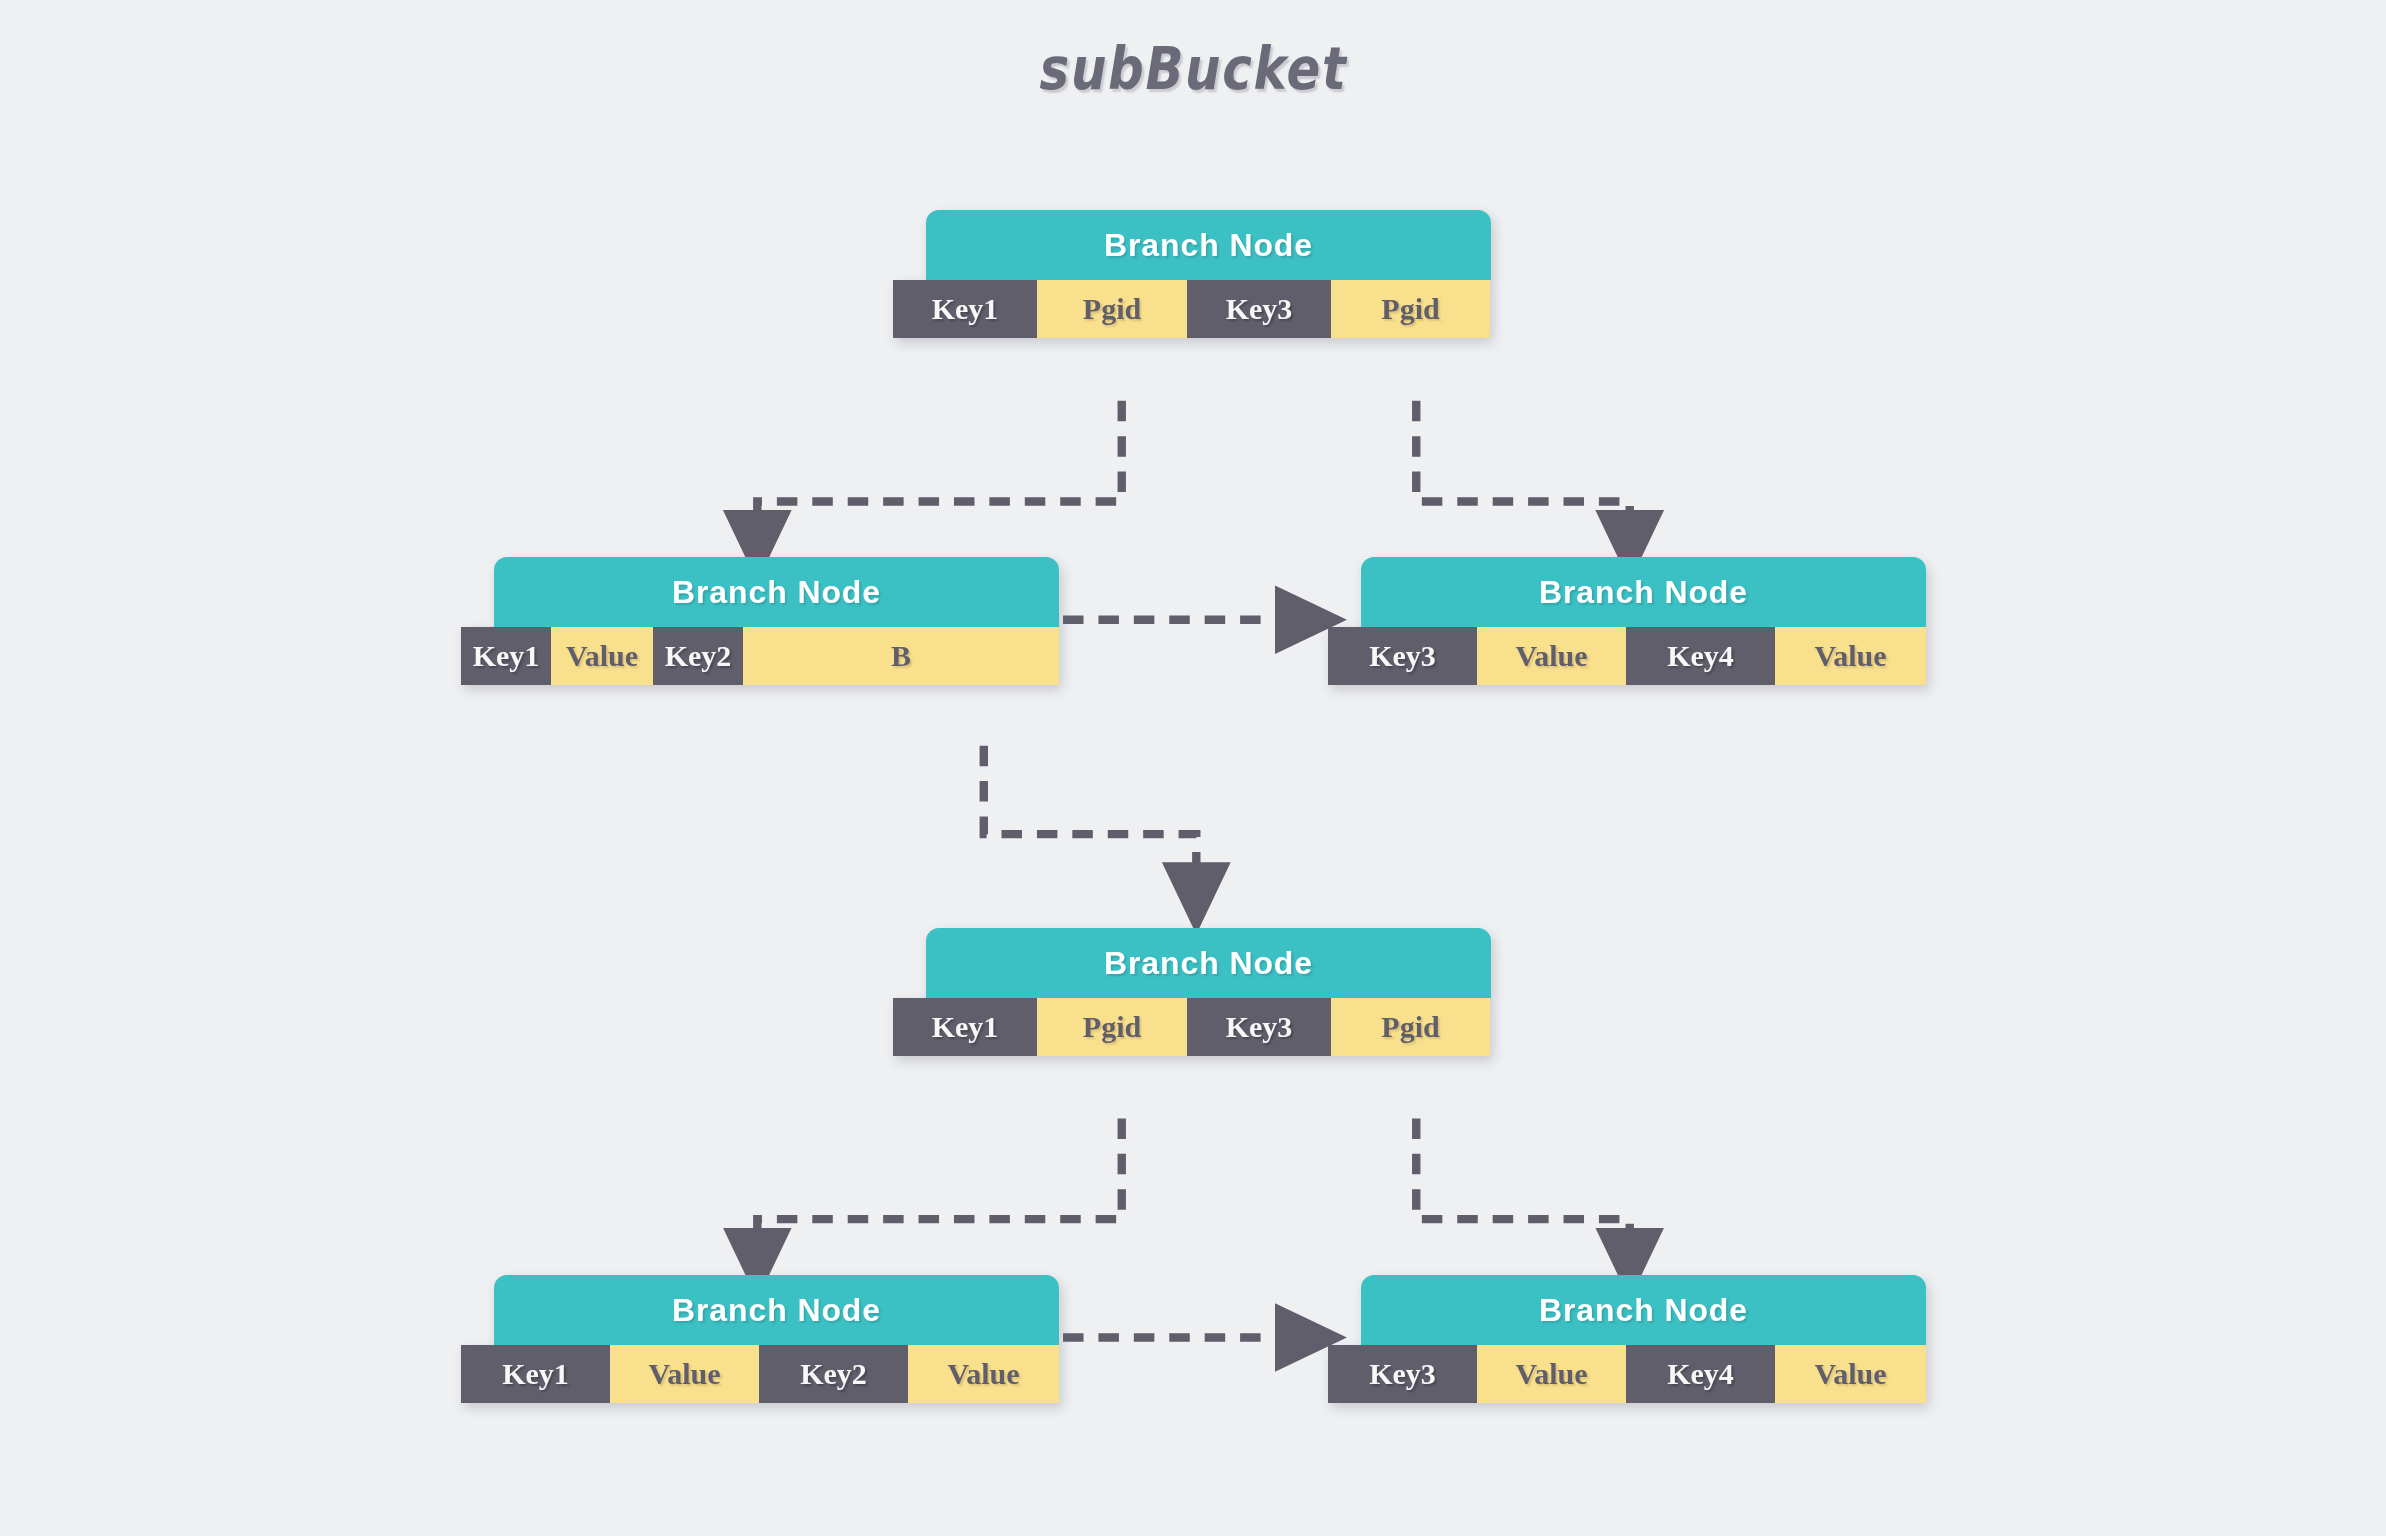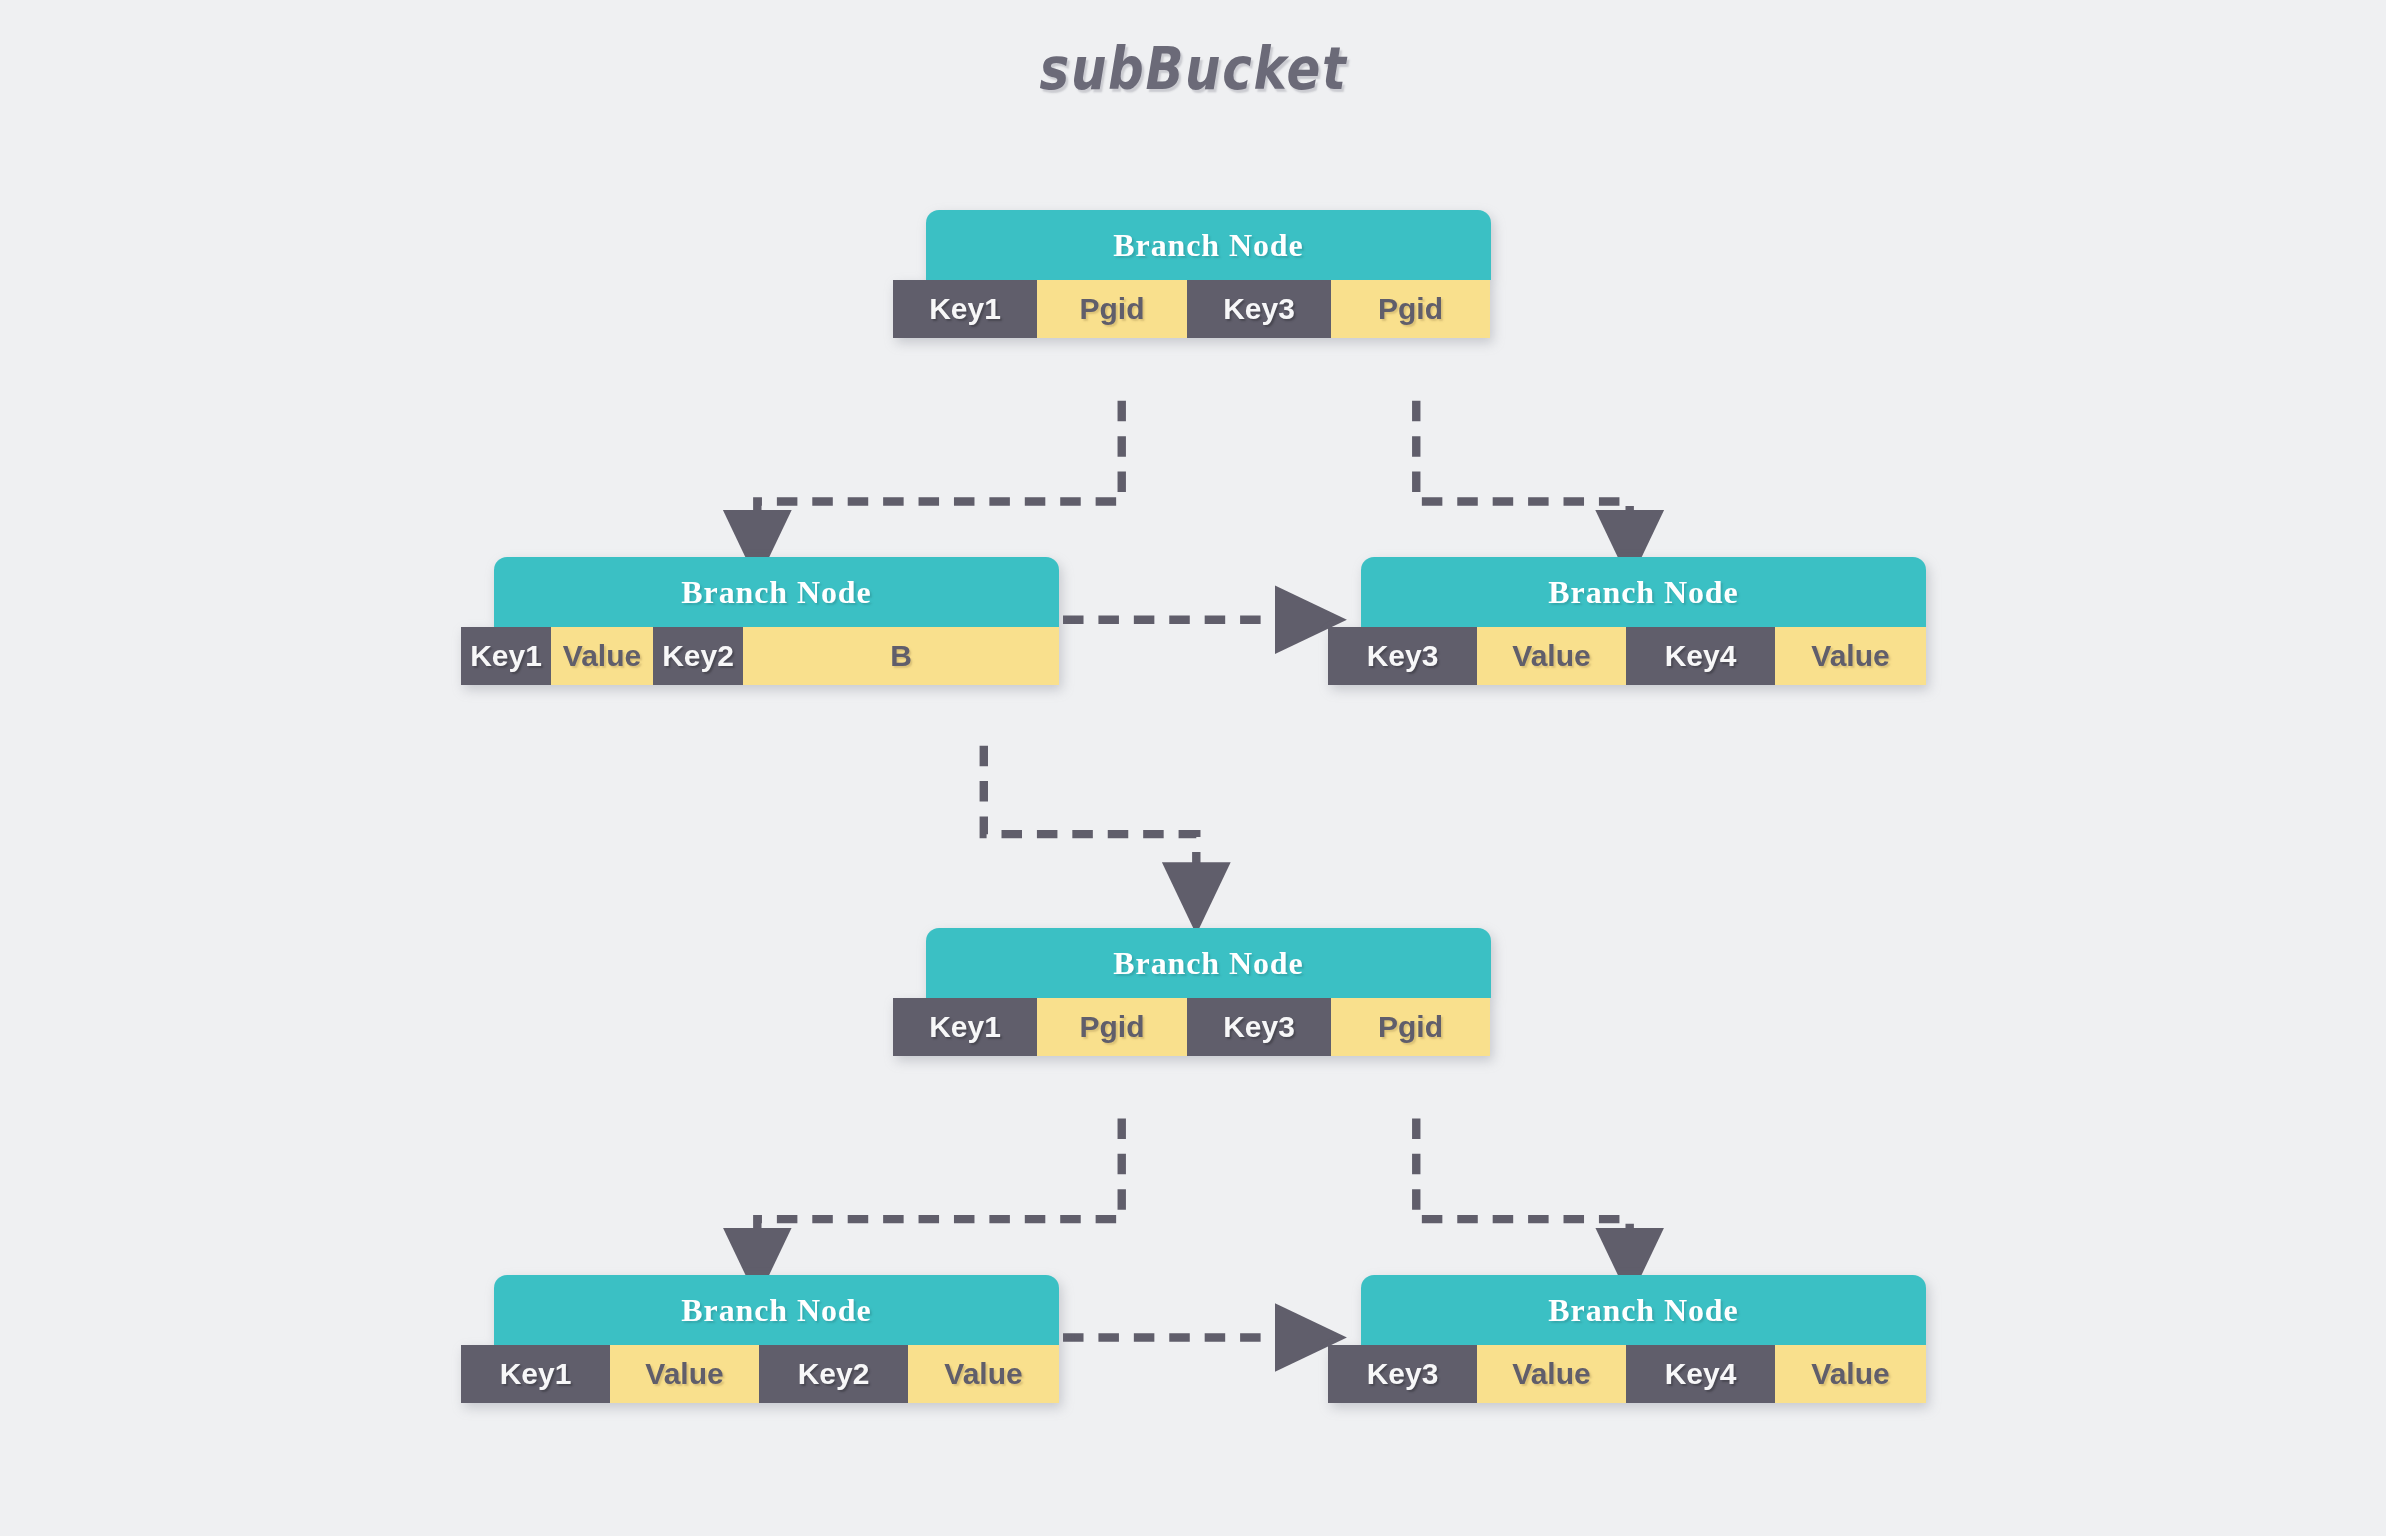--- a/index.html
+++ b/index.html
@@ -36,34 +36,34 @@
   .node{
     position:absolute;
     filter:drop-shadow(3.7px 5.6px 5.6px rgba(110,112,125,.30));
   }
   .node-header{
     background:#3bc0c4;
     border-radius:13px 13px 0 0;
     height:70px;
     display:flex;align-items:center;justify-content:center;
     color:#ffffff;
-    font-family:Liberation Serif, serif;
+    font-family:Liberation Sans, sans-serif;
     font-weight:bold;
     font-size:32px;
     letter-spacing:0.9px;
     text-shadow:1.9px 1.9px 1.9px rgba(40,120,125,.35);
     margin-left:33px;
   }
   .node-cells{
     display:flex;
     height:58px;
   }
   .cell{
     display:flex;align-items:center;justify-content:center;
-    font-family:Liberation Sans, sans-serif;
+    font-family:Liberation Serif, serif;
     font-weight:bold;
     font-size:30px;
     letter-spacing:0px;
     box-sizing:border-box;
   }
   .cell.key{
     background:#605e6b;color:#f7f7f8;
     text-shadow:1.9px 1.9px 1.9px rgba(45,44,52,.45);
   }
   .cell.val{

